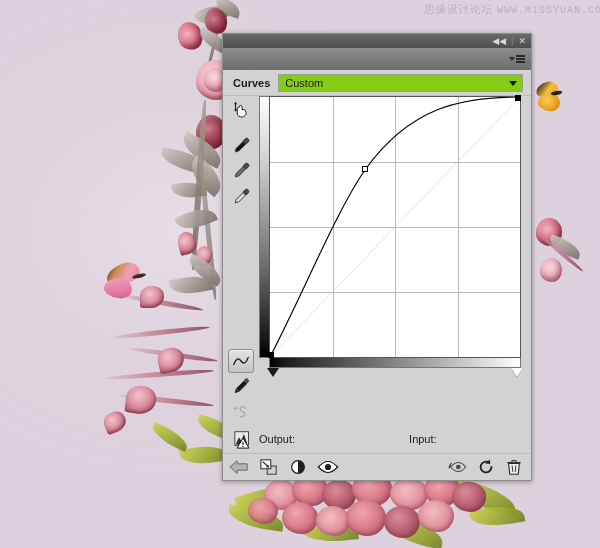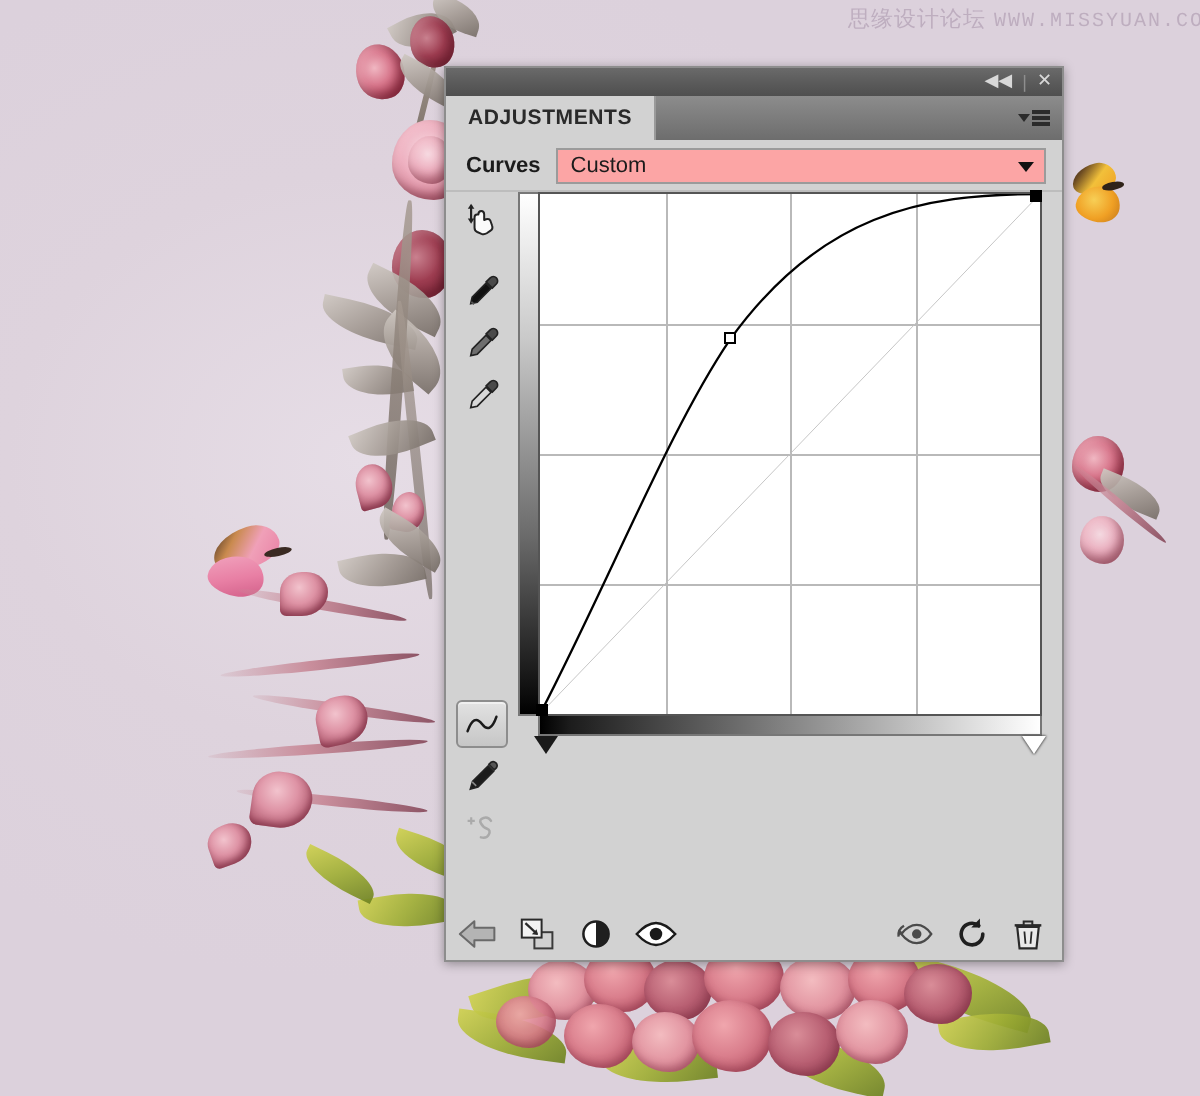--- a/index.html
+++ b/index.html
@@ -175,21 +175,21 @@
     align-items: center;
     padding: 0 8px 0 10px;
     gap: 8px;
     flex: none;
     border-bottom: 1px solid #bdbdbd;
   }
   .preset-label { font-weight: bold; font-size: 11px; white-space: nowrap; }
 
   .select {
     position: relative;
-    background: #fca5a5;
+    background: #84cc16;
     border: 1px solid #9b9b9b;
     height: 18px;
     display: flex;
     align-items: center;
     padding: 0 16px 0 6px;
     font-size: 11px;
     color: #1b1b1b;
     cursor: pointer;
   }
   .select::after {
@@ -444,23 +444,20 @@
 
 <div id="panel">
 
   <div class="titlebar">
     <span class="tb-ico">◀◀</span>
     <span class="tb-sep">|</span>
     <span class="tb-ico">✕</span>
   </div>
 
   <div class="tabrow">
-    <div class="tab-active">
-      <span>ADJUSTMENTS</span>
-    </div>
     <div class="tabrow-fill">
       <span class="menu-ico">
         <span class="caret"></span>
         <span class="bars">
             <i></i>
             <i></i>
             <i></i>
           </span>
       </span>
     </div>
@@ -557,20 +554,35 @@
         <div class="hgrad"></div>
       </div>
 
       <div class="handles">
         <div class="tri" style="left:-2px;"></div>
         <div class="tri open" style="right:-2px;"></div>
       </div>
     </div>
   </div>
 
+  <div class="readout">
+    <span class="hist-ico">
+      <svg width="20" height="20" viewBox="0 0 22 22">
+        <rect x="2" y="3" width="15" height="15" fill="#e8e8e8" stroke="#3a3a3a" stroke-width="1"></rect>
+        <path d="M3 17 L6.5 9 L9 13 L12 5.5 L16 17 Z" fill="#2a2a2a"></path>
+        <path d="M11 10 L17.5 21 L4.5 21 Z" fill="#fff" stroke="#1a1a1a" stroke-width="1.1" stroke-linejoin="round"></path>
+        <path d="M11 14 L11 17.6" stroke="#1a1a1a" stroke-width="1.2"></path>
+        <circle cx="11" cy="19.2" r="0.75" fill="#1a1a1a"></circle>
+      </svg>
+    </span>
+    <span class="ro-label">Output:</span>
+    <span class="ro-label ro-out"></span>
+    <span class="ro-label">Input:</span>
+    <span class="ro-label"></span>
+  </div>
 
   <div class="botbar">
     <span class="bico">
       <svg width="20" height="16" viewBox="0 0 22 16">
         <path d="M9 1 L1 8 L9 15 L9 11.5 L20 11.5 L20 4.5 L9 4.5 Z" fill="#b4b4b4" stroke="#6a6a6a" stroke-width="1.1" stroke-linejoin="round"></path>
       </svg>
     </span>
 
     <span class="bico">
       <svg width="20" height="18" viewBox="0 0 22 20">

